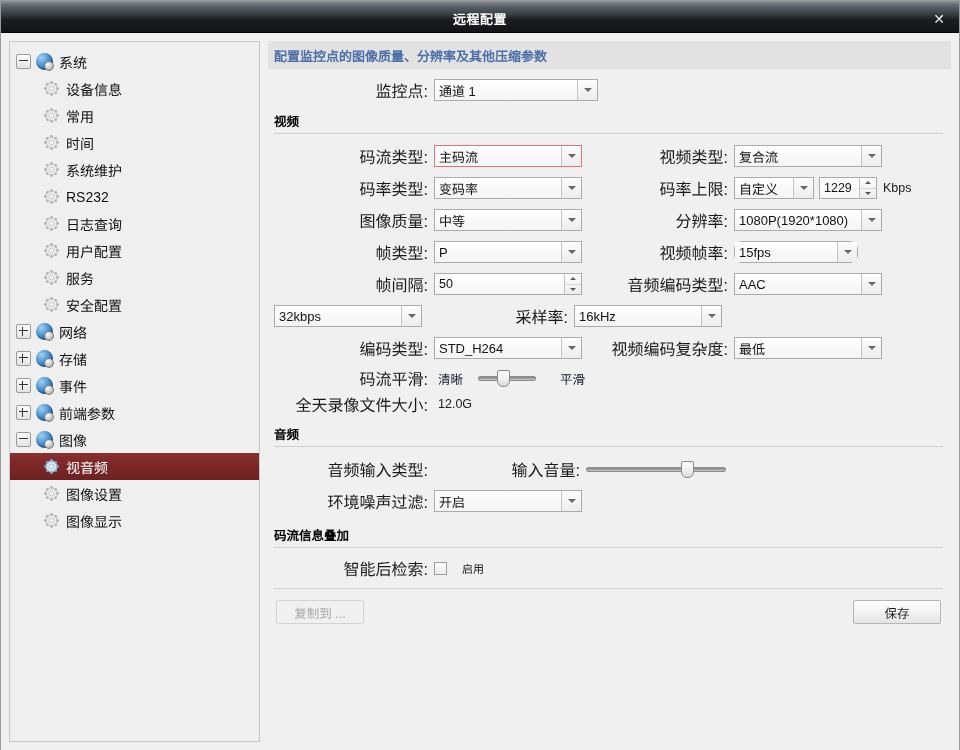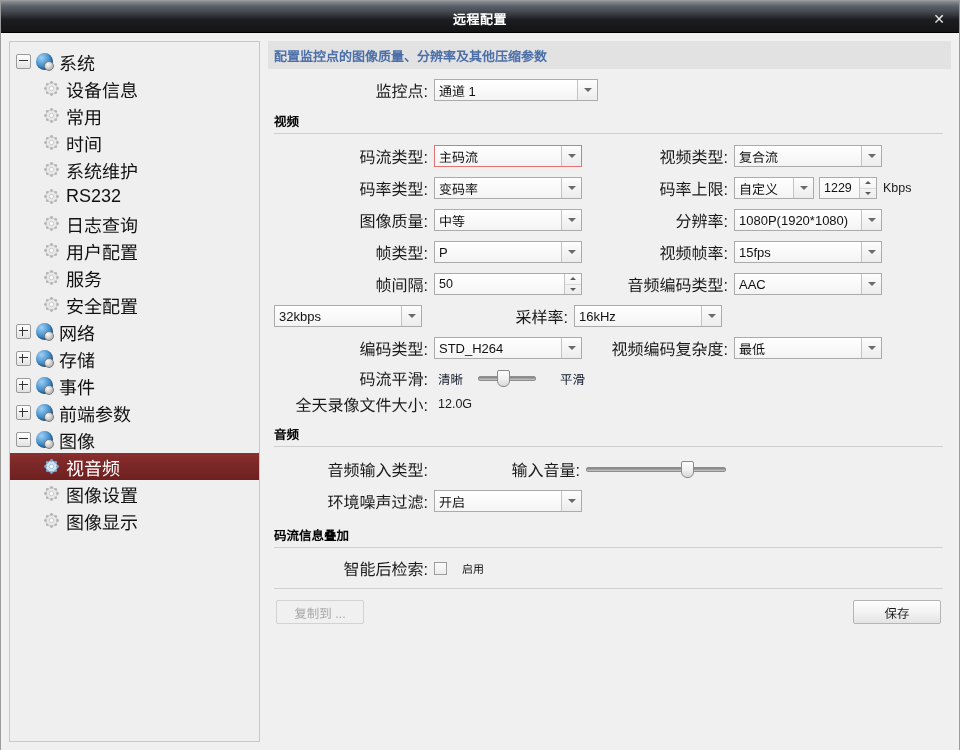--- a/index.html
+++ b/index.html
@@ -116,21 +116,21 @@
     border:1px solid #7d7d7d;
     box-sizing:border-box;
   }
   .icon-gear {
     width: 15px; height: 15px; flex: none;
     margin-right: 7px;
     position: relative;
   }
   .icon-gear svg { display:block; }
   .tree-node .label {
-    font-size: 18px;
+    font-size: 14px;
     color: #111;
     white-space: nowrap;
   }
 
   
   #main {
     flex: 1;
     margin-left: 8px;
     background: #f0f0f0;
     position: relative;
@@ -669,21 +669,21 @@
           </div>
         </div>
 
         <div class="row">
           <div class="lbl" style="width:154px;">帧类型:</div>
           <div class="combo" style="width:148px;">
             <span class="val">P</span>
             <span class="arrow"></span>
           </div>
           <div class="lbl" style="width:146px;">视频帧率:</div>
-          <div class="combo" style="width:148px;">
+          <div class="combo" style="width:124px;border-radius:8px;">
             <span class="val">15fps</span>
             <span class="arrow"></span>
           </div>
         </div>
 
         <div class="row">
           <div class="lbl" style="width:154px;">帧间隔:</div>
           <div class="spin" style="width:148px;">
             <span class="val">50</span>
             <span class="btns">

